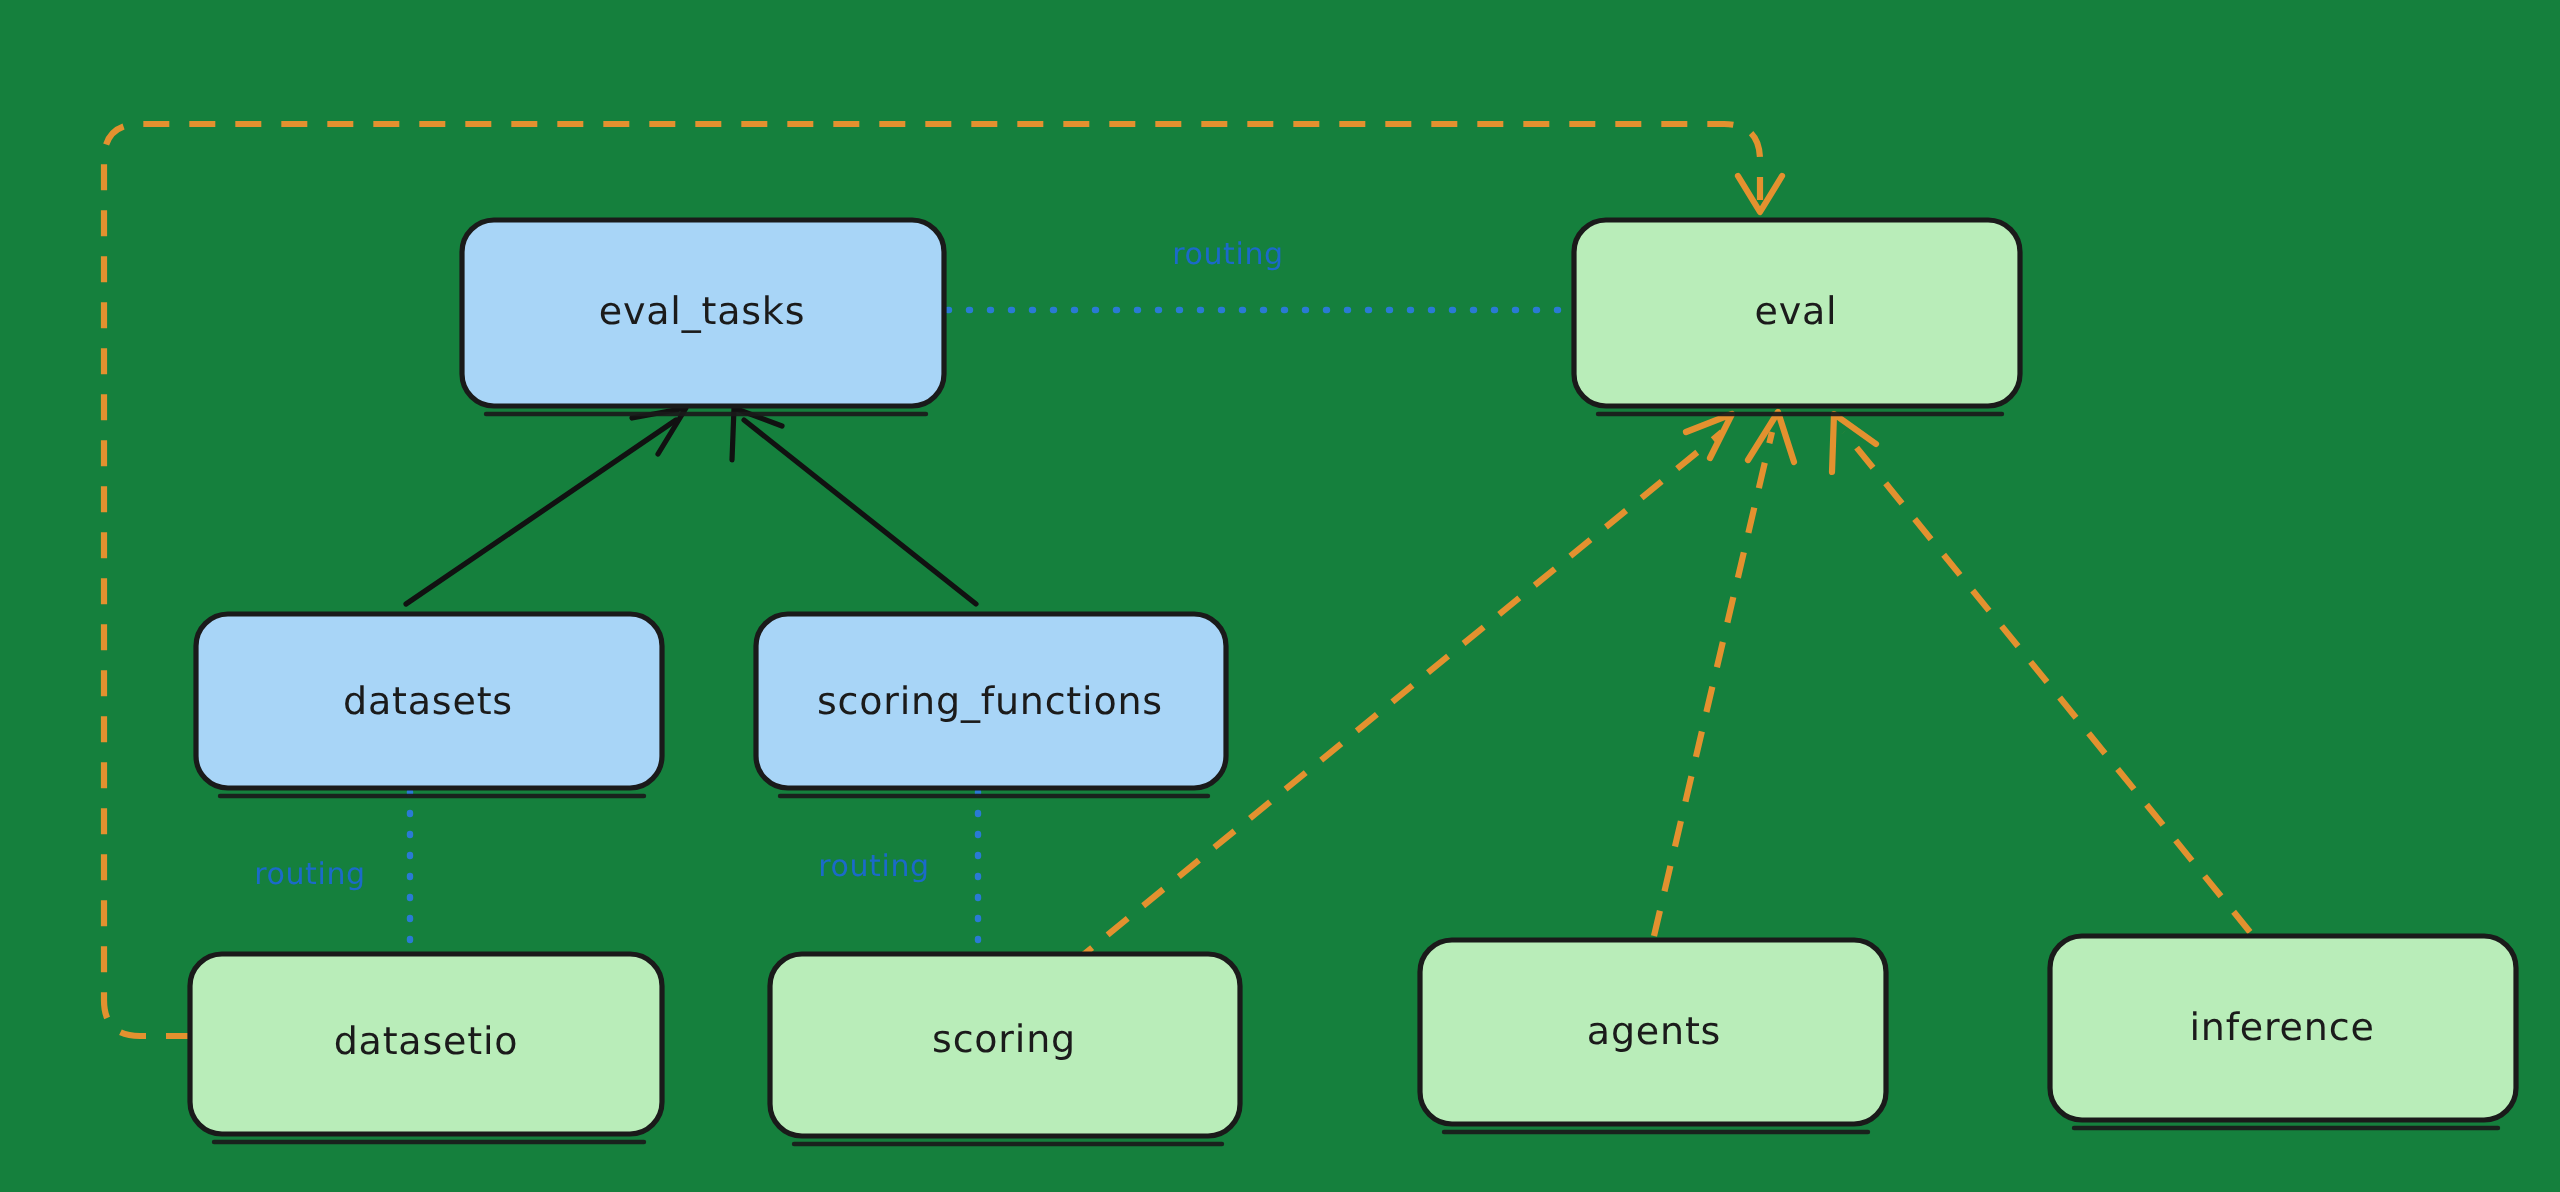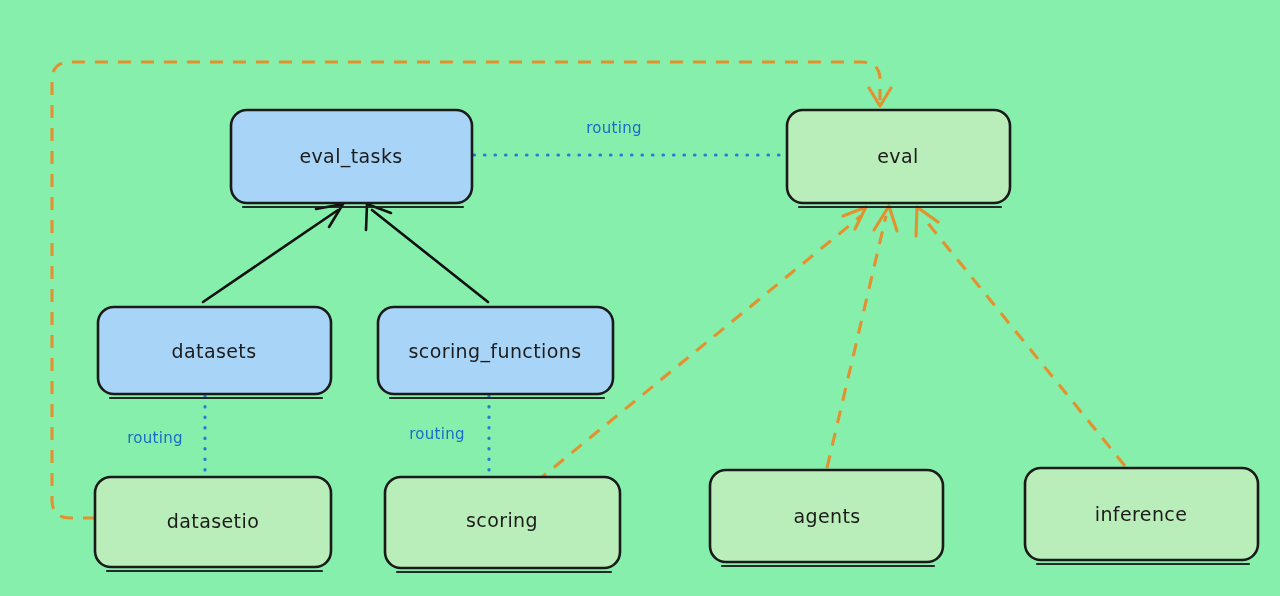--- a/index.html
+++ b/index.html
@@ -10,21 +10,21 @@
   body {
     width: 1280px;
     height: 596px;
     overflow: hidden;
     font-family: "DejaVu Sans", sans-serif;
   }
   #diagram-root {
     position: relative;
     width: 1280px;
     height: 596px;
-    background: #86efac;
+    background: #15803d;
   }
   #diagram-svg {
     position: absolute;
     left: 0;
     top: 0;
     width: 1280px;
     height: 596px;
     display: block;
   }
   .node-label {

